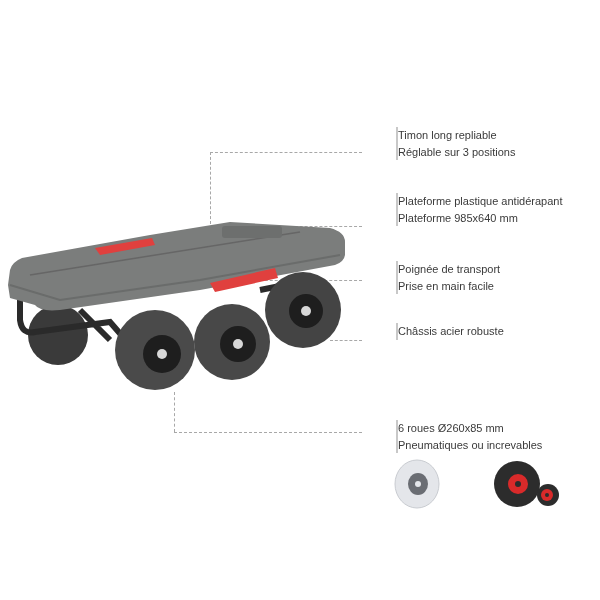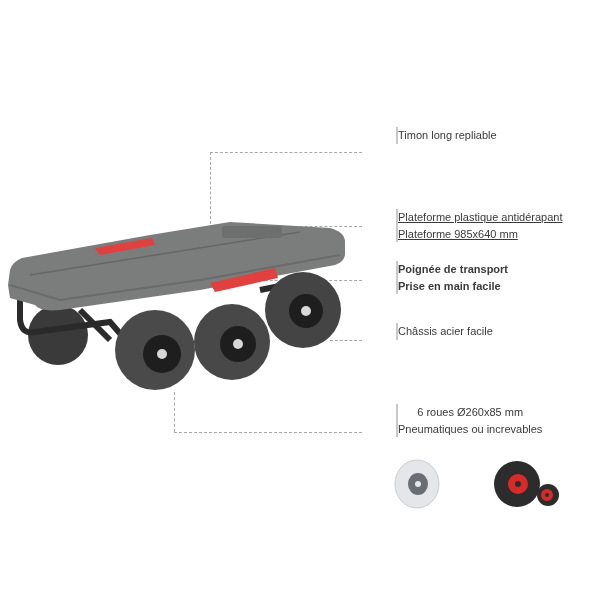--- a/index.html
+++ b/index.html
@@ -60,33 +60,34 @@
   <path d="M30 275 L300 232" stroke="#666" stroke-width="1.5" fill="none"></path>
 
   <path d="M95 248 L152 238 L155 245 L100 255 Z" fill="#e0403e"></path>
   <path d="M210 283 L275 268 L278 278 L215 292 Z" fill="#e0403e"></path>
 
   <rect x="222" y="226" width="60" height="12" rx="3" fill="#6d6f6e"></rect>
 </svg>
 
 <div class="feature" style="top:127px;">
   <div>Timon long repliable</div>
+  <div>Réglable sur 3 positions</div>
 </div>
-<div class="feature" style="top:209px;text-decoration:underline;">
+<div class="feature" style="top:193px;">
   <div>Plateforme plastique antidérapant</div>
   <div>Plateforme 985x640 mm</div>
 </div>
-<div class="feature" style="top:261px;font-weight:bold;">
+<div class="feature" style="top:261px;">
   <div>Poignée de transport</div>
   <div>Prise en main facile</div>
 </div>
 <div class="feature" style="top:323px;">
-  <div>Châssis acier facile</div>
+  <div>Châssis acier robuste</div>
 </div>
-<div class="feature" style="top:404px;text-align:center;">
+<div class="feature" style="top:420px;">
   <div>6 roues Ø260x85 mm</div>
   <div>Pneumatiques ou increvables</div>
 </div>
 
 <svg class="wheel-thumb" style="left:392px; top:458px;" width="50" height="52" viewBox="0 0 50 52">
   <ellipse cx="25" cy="26" rx="22" ry="24" fill="#e4e6ea" stroke="#c9ccd1" stroke-width="1"></ellipse>
   <ellipse cx="26" cy="26" rx="10" ry="11" fill="#6a6d73"></ellipse>
   <circle cx="26" cy="26" r="3" fill="#e4e6ea"></circle>
 </svg>
 <svg class="wheel-thumb" style="left:492px; top:458px;" width="72" height="52" viewBox="0 0 72 52">

